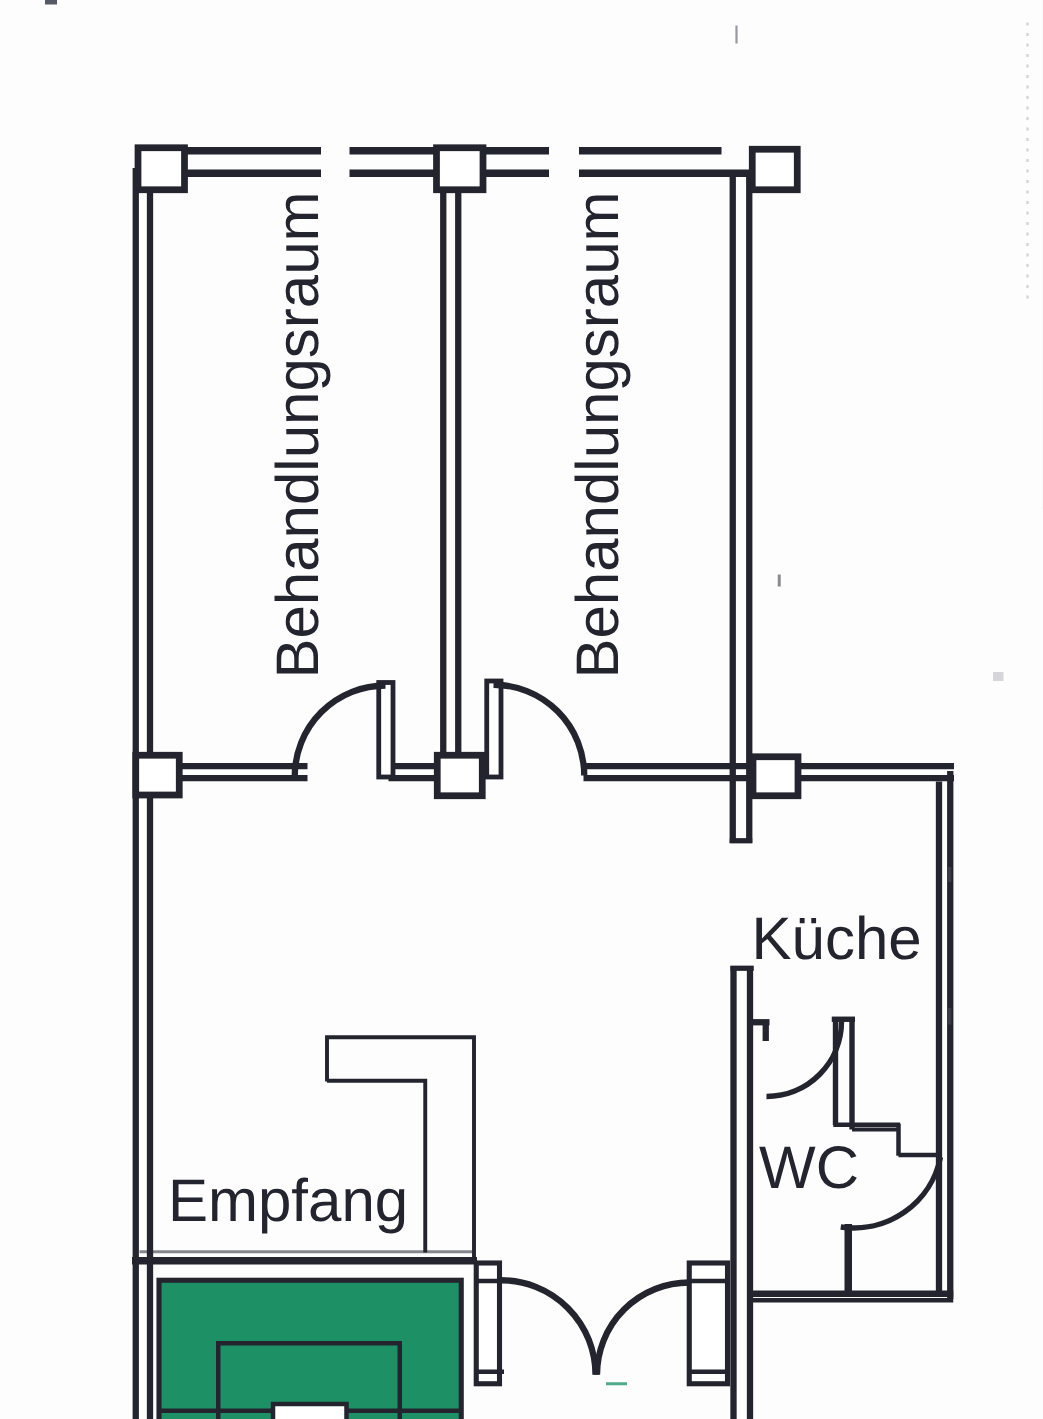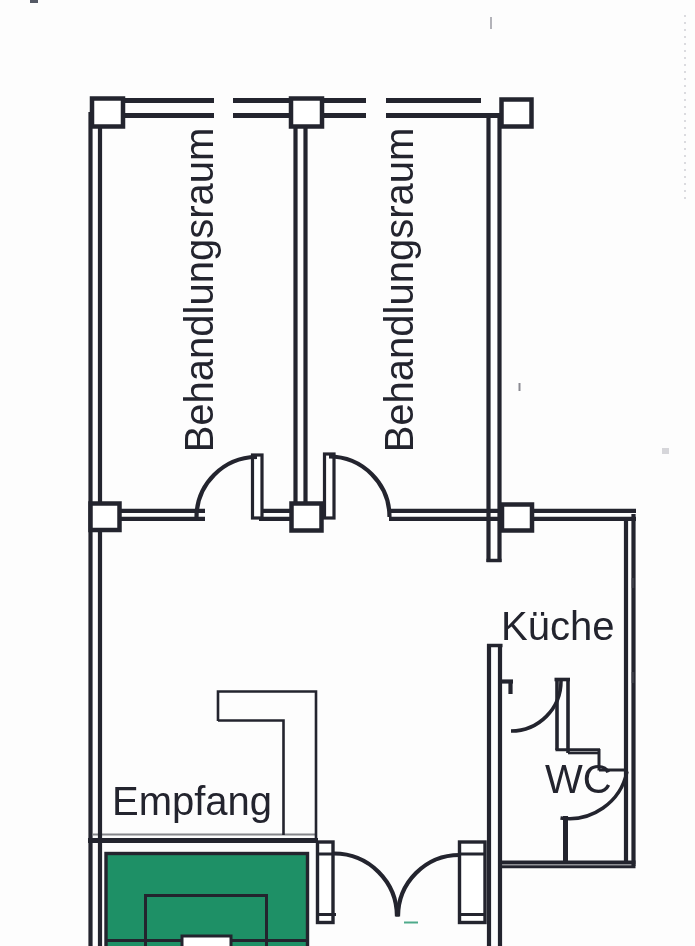--- a/index.html
+++ b/index.html
@@ -131,14 +131,14 @@
   </svg>
 
   <div class="label vlabel" style="left:29px;top:268px;">Behandlungsraum</div>
 
   <div class="label vlabel" style="left:229px;top:268px;">Behandlungsraum</div>
 
   <div class="label" style="left:501px;top:584px;margin-top:20px;">Küche</div>
 
   <div class="label" style="left:112px;top:779px;">Empfang</div>
 
-  <div class="label" style="left:506px;top:757px;margin-left:39px;">WC</div>
+  <div class="label" style="left:506px;top:757px;">WC</div>
 </div>
 
 </body></html>

